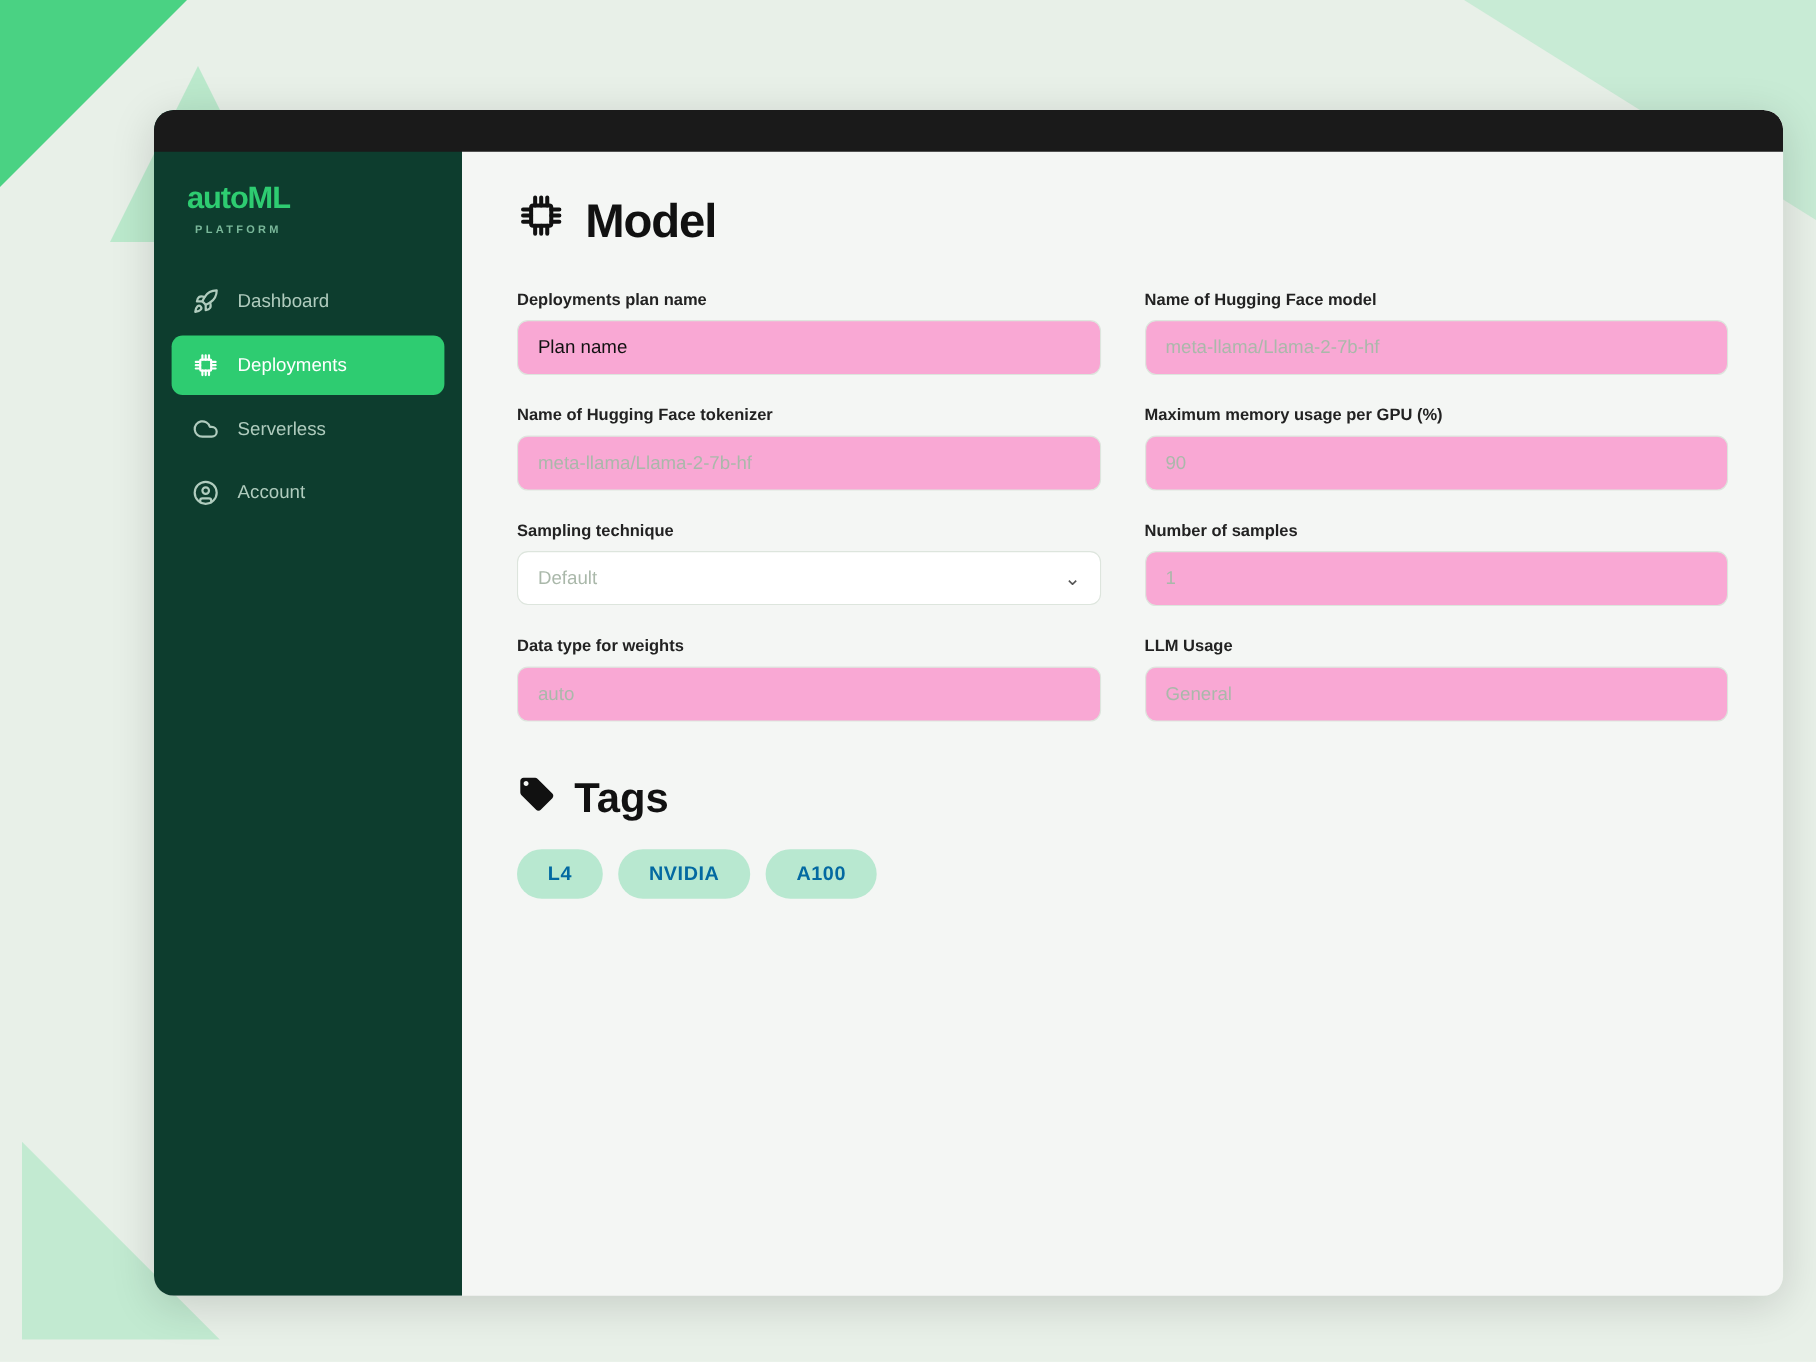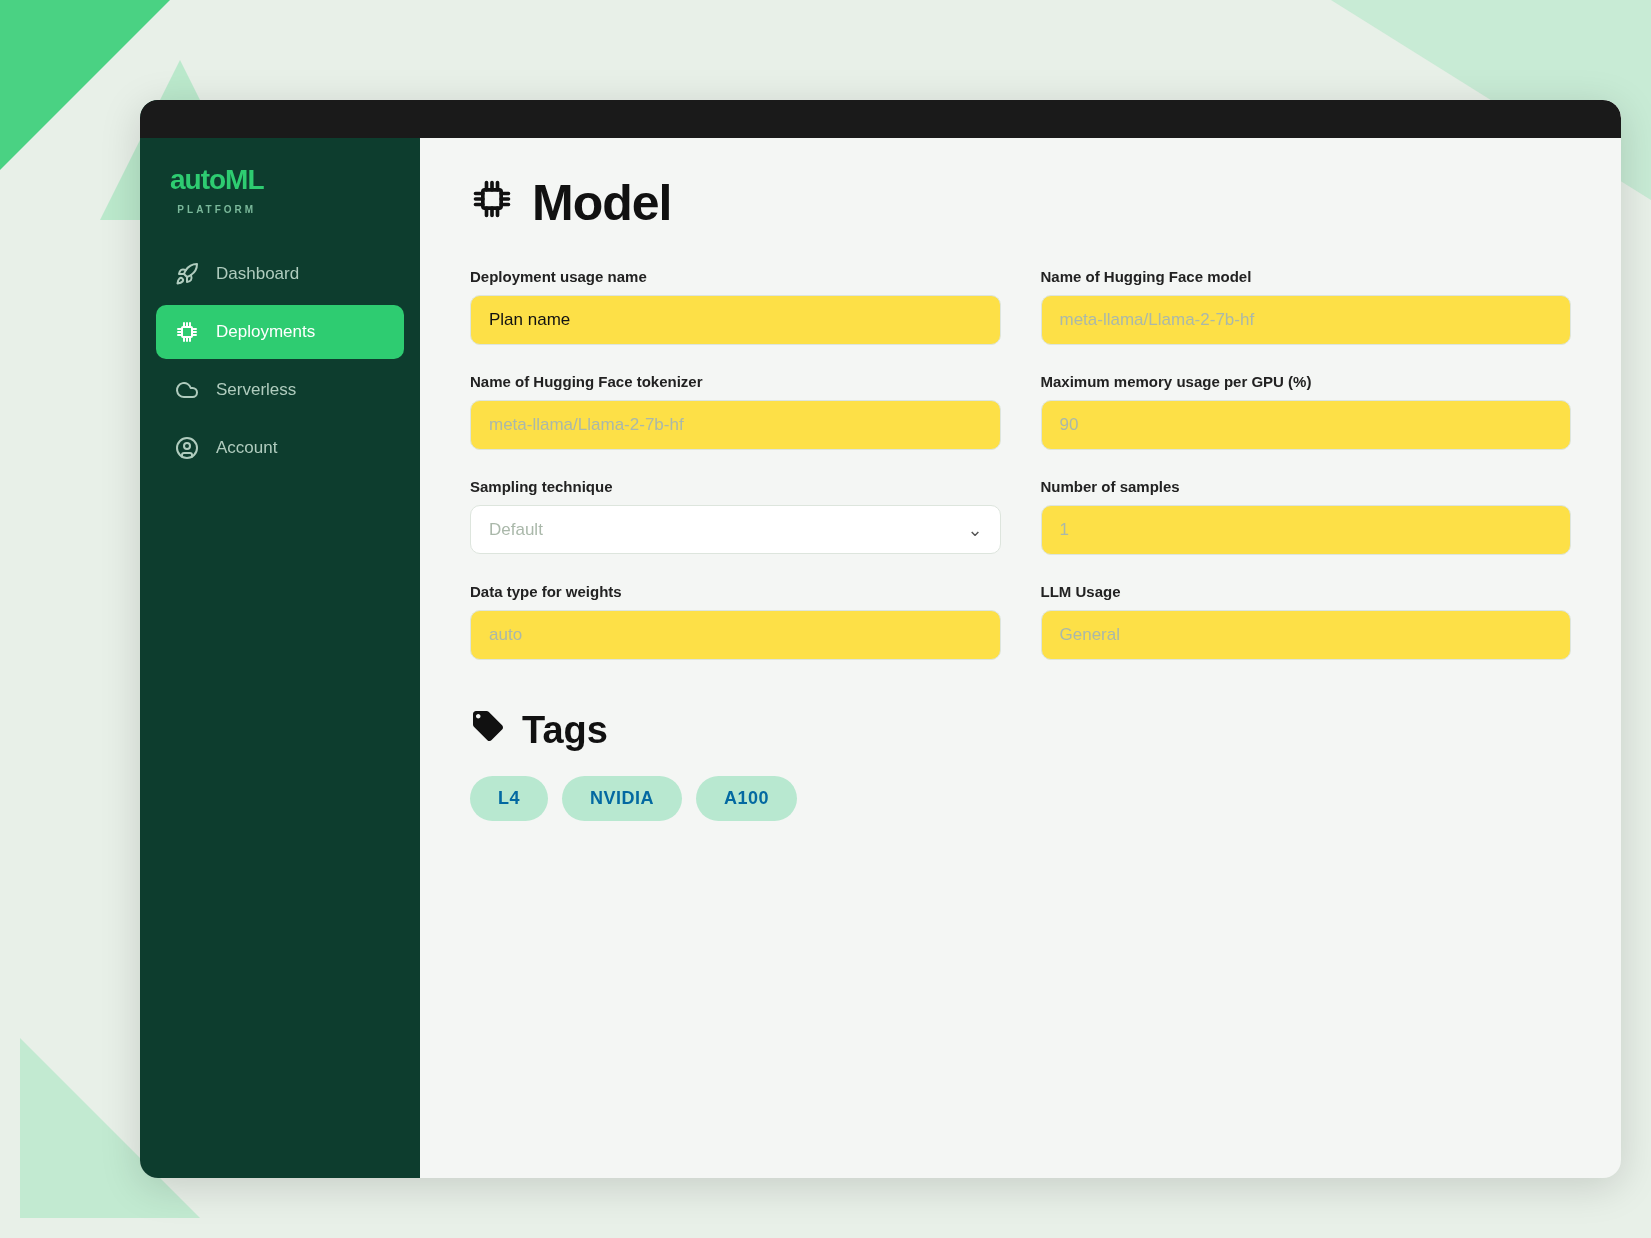--- a/index.html
+++ b/index.html
@@ -190,21 +190,21 @@
       margin-top: 36px;
       margin-bottom: 36px;
     }
 
     .section-icon {
       font-size: 38px;
       color: #1a1a1a;
     }
 
     .section-title {
-      font-size: 50px;
+      font-size: 43px;
       font-weight: 800;
       color: #111;
       letter-spacing: -1px;
     }
 
     
     .form-grid {
       display: grid;
       grid-template-columns: 1fr 1fr;
       gap: 28px 40px;
@@ -222,21 +222,21 @@
       font-weight: 600;
       color: #222;
     }
 
     .form-input {
       border: 1.5px solid #dde5dd;
       border-radius: 10px;
       padding: 14px 18px;
       font-size: 17px;
       color: #333;
-      background: #fde047;
+      background: #f9a8d4;
       outline: none;
       width: 100%;
       transition: border-color 0.15s;
     }
 
     .form-input::placeholder {
       color: #aab8aa;
     }
 
     .form-input.has-value {
@@ -384,21 +384,21 @@
           <rect x="7" y="7" width="10" height="10" rx="1"></rect>
           <path d="M9 7V3M12 7V3M15 7V3M9 21v-4M12 21v-4M15 21v-4M3 9h4M3 12h4M3 15h4M17 9h4M17 12h4M17 15h4"></path>
         </svg>
       </span>
       <h1 class="section-title">Model</h1>
     </div>
 
     <div class="form-grid">
 
       <div class="form-group">
-        <label class="form-label">Deployment usage name</label>
+        <label class="form-label">Deployments plan name</label>
         <input type="text" class="form-input has-value" value="Plan name" placeholder="Plan name" style="">
       </div>
 
       <div class="form-group">
         <label class="form-label">Name of Hugging Face model</label>
         <input type="text" class="form-input" placeholder="meta-llama/Llama-2-7b-hf" style="">
       </div>
 
       <div class="form-group">
         <label class="form-label">Name of Hugging Face tokenizer</label>

